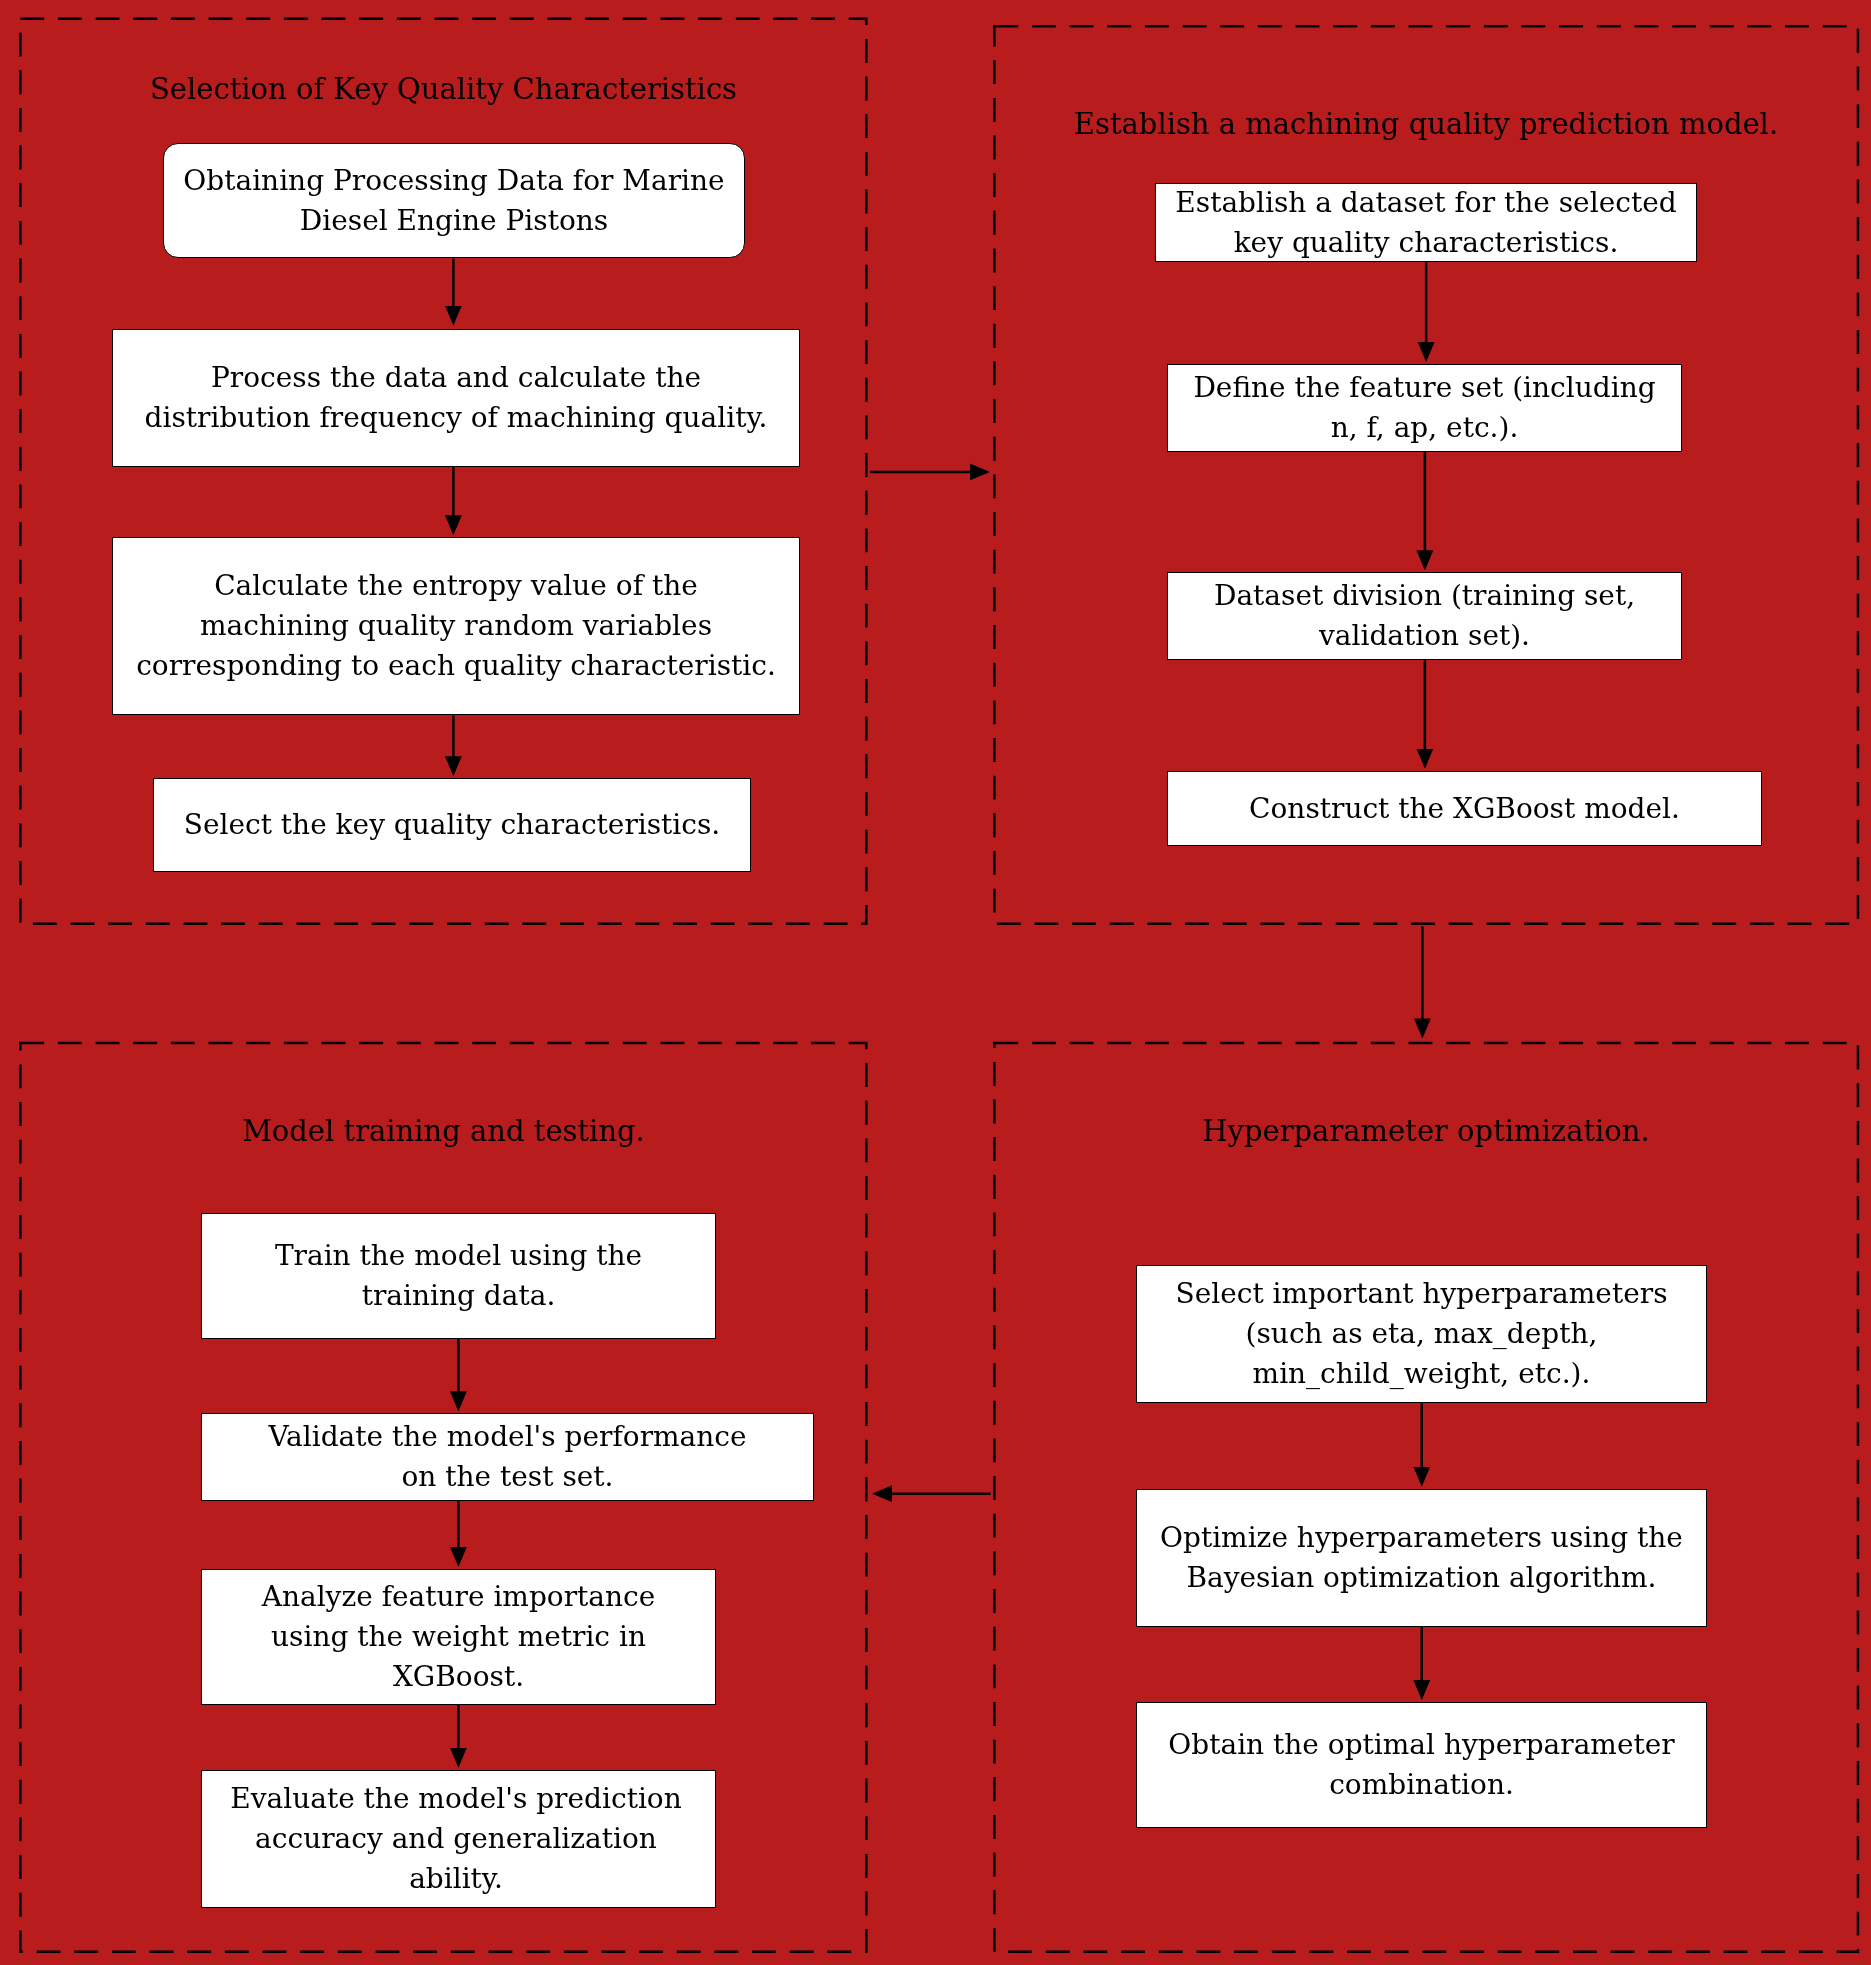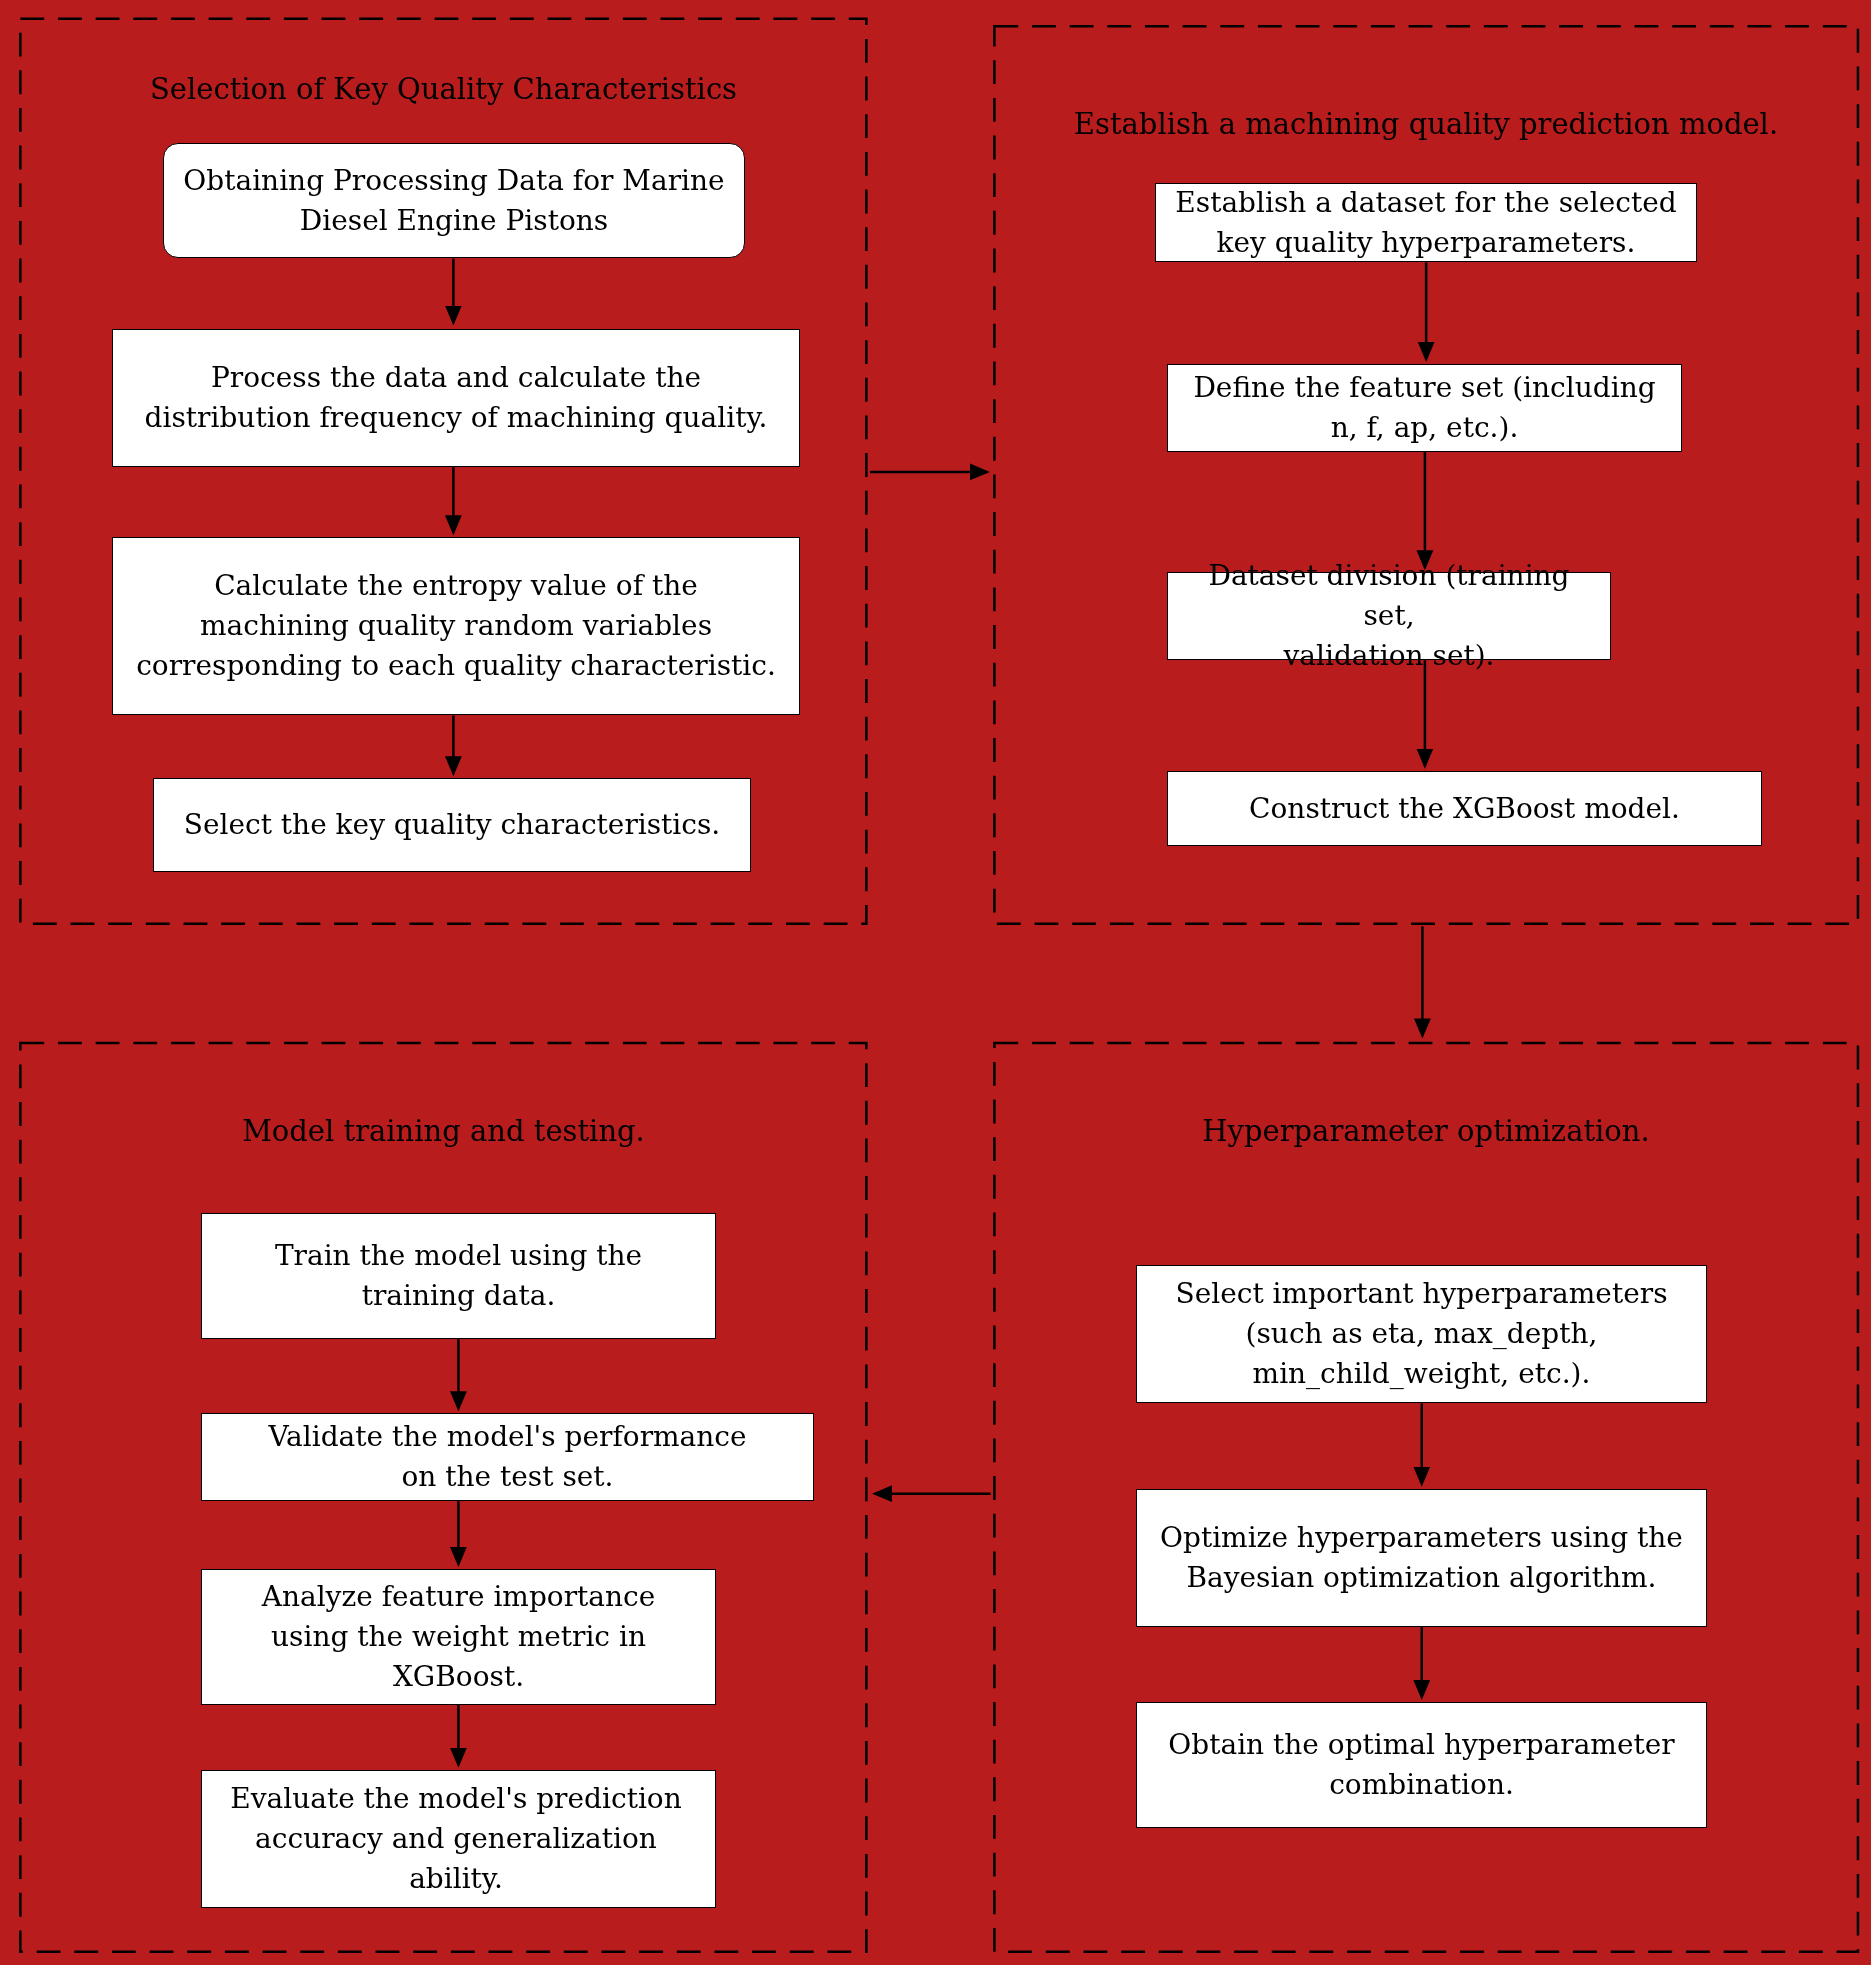--- a/index.html
+++ b/index.html
@@ -39,21 +39,21 @@
   
   .q1-t  { left: 19px;   top: 70px;  width: 849px; }
   .q1-b1 { left: 163px;  top: 143px;  width: 582px;  height: 115px; border-radius: 15px; }
   .q1-b2 { left: 112px;  top: 329px;  width: 688px; height: 138px; }
   .q1-b3 { left: 112px;  top: 537px;  width: 688px; height: 178px; }
   .q1-b4 { left: 153px;  top: 778px; width: 598px;  height: 94px; }
   
   .q2-t  { left: 993px; top: 105px;  width: 866px; }
   .q2-b1 { left: 1155px; top: 183px;  width: 542px;  height: 79px; }
   .q2-b2 { left: 1167px; top: 364px;  width: 515px;  height: 88px; }
-  .q2-b3 { left: 1167px; top: 572px;  width: 444px;  height: 88px; }
+  .q2-b3 { left: 1167px; top: 572px;  width: 515px;  height: 88px; }
   .q2-b4 { left: 1167px; top: 771px; width: 595px;  height: 75px; }
   
   .q3-t  { left: 19px;   top: 1112px; width: 849px; }
   .q3-b1 { left: 201px;  top: 1213px; width: 515px;  height: 126px; text-align: center; }
   .q3-b2 { left: 201px;  top: 1413px; width: 613px;  height: 88px; }
   .q3-b3 { left: 201px;  top: 1569px; width: 515px;  height: 136px; }
   .q3-b4 { left: 201px;  top: 1770px; width: 515px;  height: 138px; padding-left: 10px; }
   
   .q4-t  { left: 993px; top: 1112px; width: 866px; }
   .q4-b1 { left: 1136px; top: 1265px; width: 571px;  height: 138px; }
@@ -107,21 +107,21 @@
 distribution frequency of machining quality.</div>
     <div class="node q1-b3">Calculate the entropy value of the
 machining quality random variables
 corresponding to each quality characteristic.</div>
     <div class="node q1-b4">Select the key quality characteristics.</div>
   </div>
 
   <div>
     <div class="panel-title q2-t">Establish a machining quality prediction model.</div>
     <div class="node q2-b1">Establish a dataset for the selected
-key quality hyperparameters.</div>
+key quality characteristics.</div>
     <div class="node q2-b2">Define the feature set (including
 n, f, ap, etc.).</div>
     <div class="node q2-b3">Dataset division (training set,
 validation set).</div>
     <div class="node q2-b4">Construct the XGBoost model.</div>
   </div>
 
   <div>
     <div class="panel-title q3-t">Model training and testing.</div>
     <div class="node q3-b1">Train the model using the

